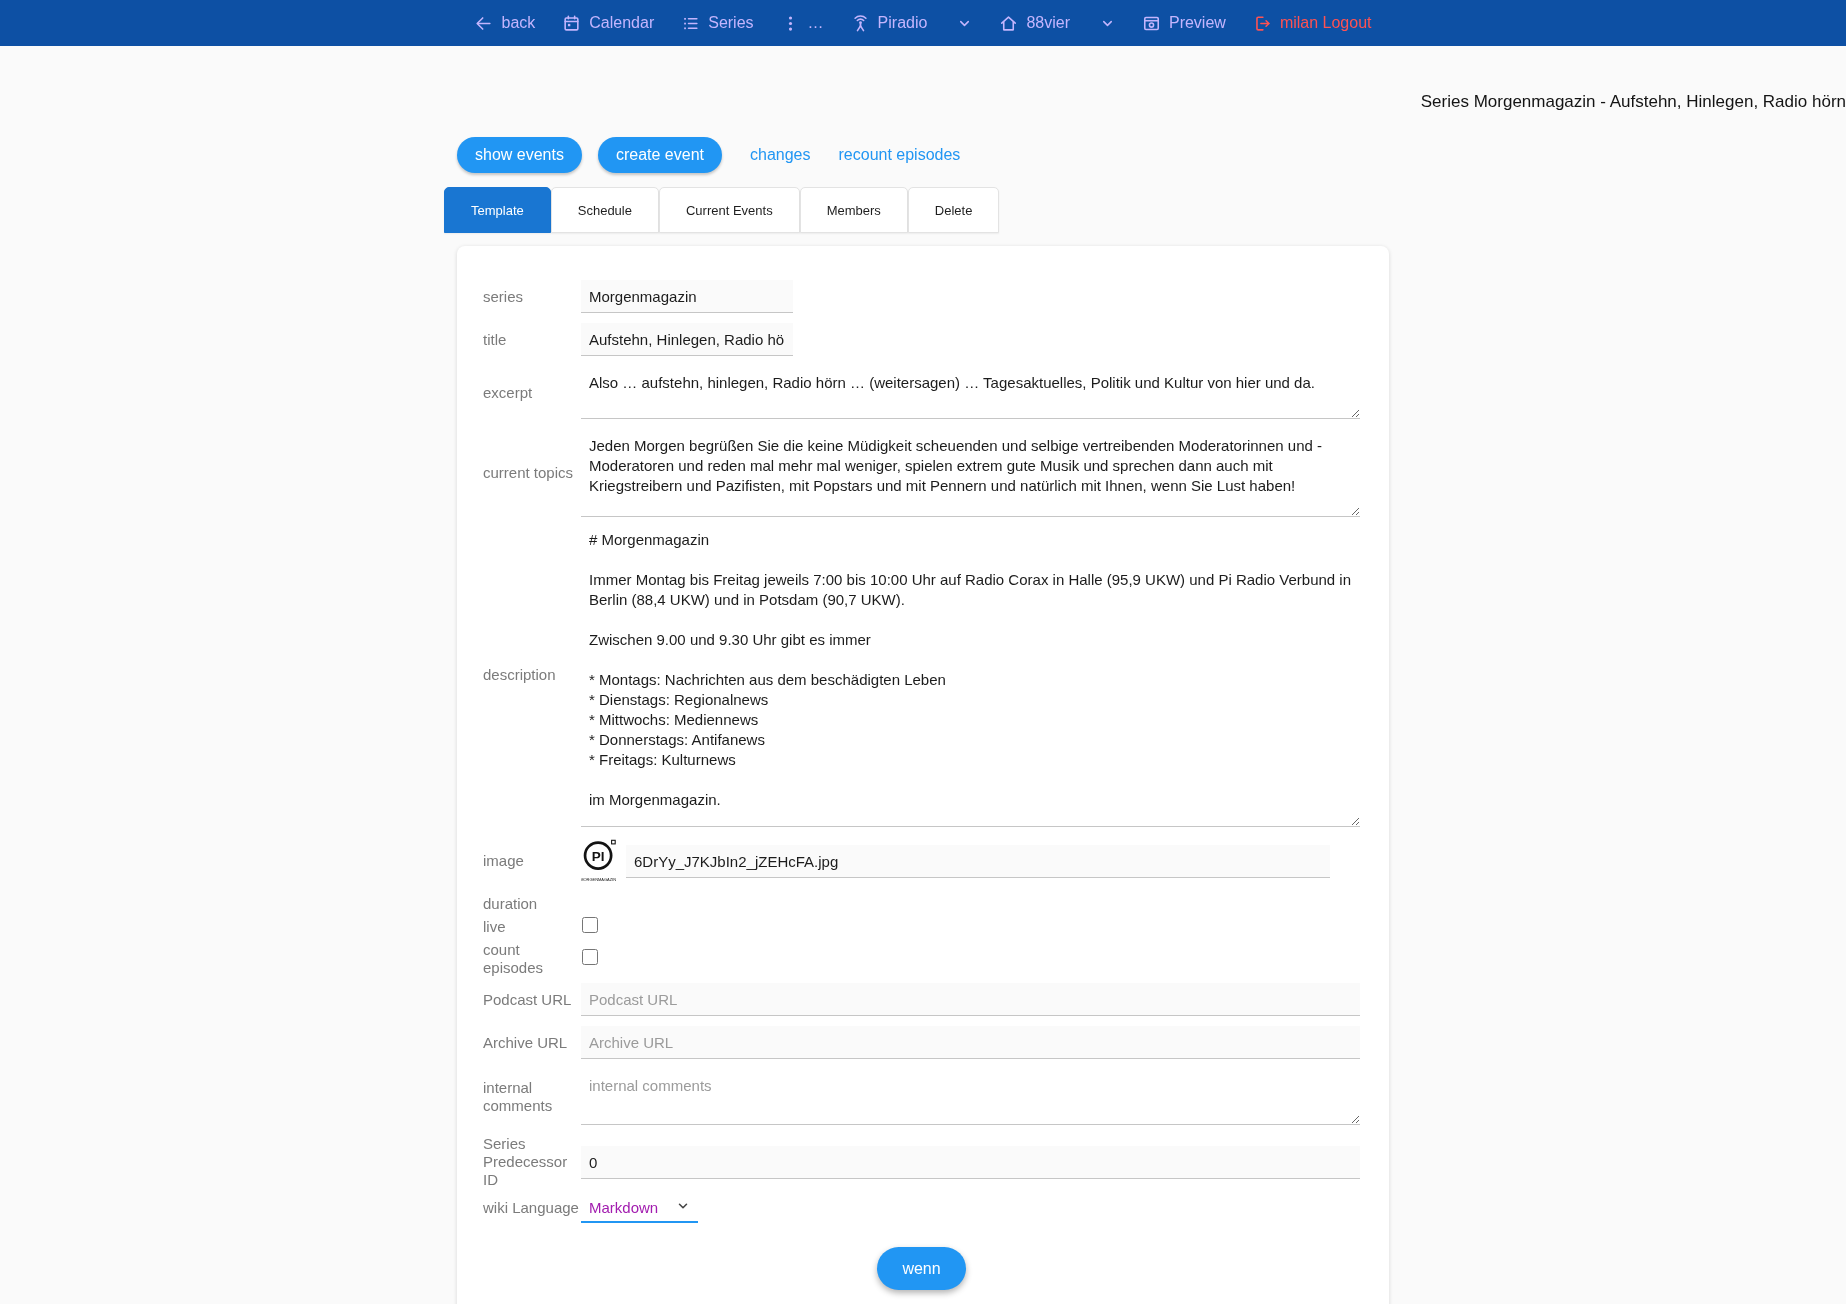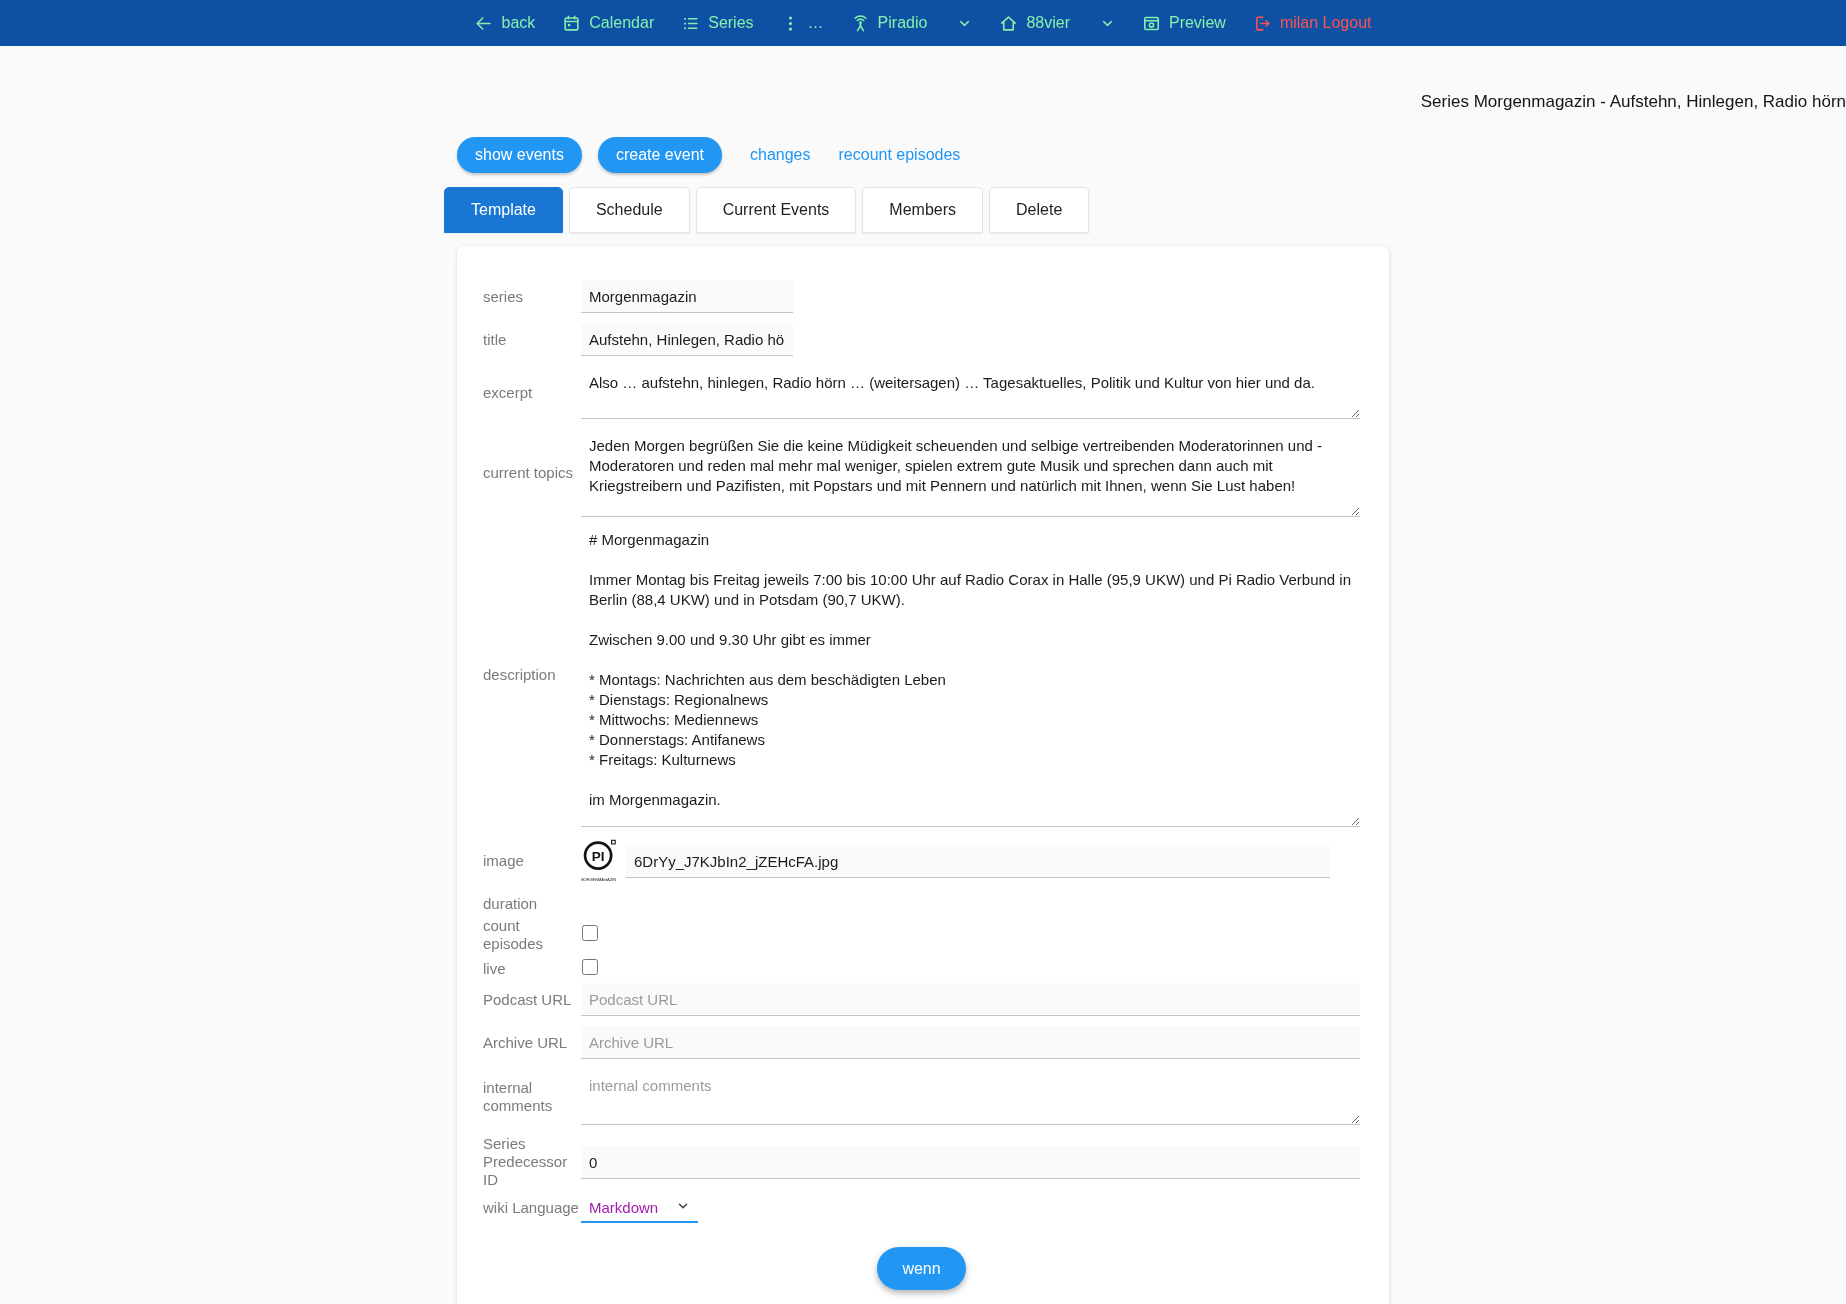--- a/index.html
+++ b/index.html
@@ -9,21 +9,21 @@
     font-family:"Liberation Sans","DejaVu Sans",sans-serif;
     color:#1c1c1c;
   }
   
   .navbar {
     height:46px; background:#0d50a4;
     display:flex; align-items:center; justify-content:center; gap:27px;
   }
   .nav-item {
     display:flex; align-items:center; gap:8px;
-    color:#86efac; font-size:16px; cursor:pointer; white-space:nowrap;
+    color:#c4b5fd; font-size:16px; cursor:pointer; white-space:nowrap;
   }
   .nav-item svg { width:19px; height:19px; display:block; }
   .nav-item .chev { margin-left:22px; }
   .nav-item .chev svg { width:15px; height:15px; }
   .nav-logout { color:#ff5252; }
   
   .page-title {
     margin-top:46px; text-align:right;
     font-size:17px; font-weight:500; color:#141414;
   }
@@ -32,23 +32,23 @@
   .pill {
     background:#2196f3; color:#fff; border:none; cursor:pointer;
     height:36px; padding:0 18px; border-radius:18px; font-size:16px;
     font-family:inherit; box-shadow:0 2px 3px rgba(0,0,0,.22);
     margin-right:16px;
   }
   .action-link { color:#2196f3; font-size:16px; cursor:pointer; margin-left:12px; margin-right:16px; text-decoration:none; }
   
   .tabs { display:flex; margin-top:14px; margin-left:-13px; }
   .tab {
-    background:#fff; border:1px solid #e3e3e3; margin-right:6px;
+    background:#fff; border:1px solid #e3e3e3; margin-right:0;
     height:46px; display:flex; align-items:center; padding:0 26px;
-    font-size:16px; color:#1f1f1f; border-radius:5px 5px 0 0; cursor:pointer;
+    font-size:13px; color:#1f1f1f; border-radius:5px 5px 0 0; cursor:pointer;
     box-shadow:0 1px 2px rgba(0,0,0,.06);
   }
   .tab.active { background:#1976d2; border-color:#1976d2; color:#fff; }
   
   .card {
     background:#fff; border-radius:8px; margin-top:13px;
     box-shadow:0 1px 4px rgba(0,0,0,.14);
     padding:34px 29px 22px 26px;
   }
   .row { display:flex; align-items:center; margin-bottom:10px; }
@@ -274,27 +274,27 @@
           </svg>
         </span>
         <input class="text" type="text" style="flex: 1 1 0%; margin-right: 30px;" value="6DrYy_J7KJbIn2_jZEHcFA.jpg">
       </div>
     </div>
 
     <div class="row mb-xs">
       <div class="label">duration</div>
     </div>
 
+    <div class="row mb-xs">
+      <div class="label">live</div>
+      <div class="field-area"><input type="checkbox" style=""></div>
+    </div>
+
     <div class="row mb-sm">
       <div class="label">count episodes</div>
-      <div class="field-area"><input type="checkbox" style=""></div>
-    </div>
-
-    <div class="row mb-xs">
-      <div class="label">live</div>
       <div class="field-area"><input type="checkbox" style=""></div>
     </div>
 
     <div class="row">
       <div class="label">Podcast URL</div>
       <div class="field-area">
           <input class="text w-full" type="text" placeholder="Podcast URL" style="">
         </div>
     </div>
 

